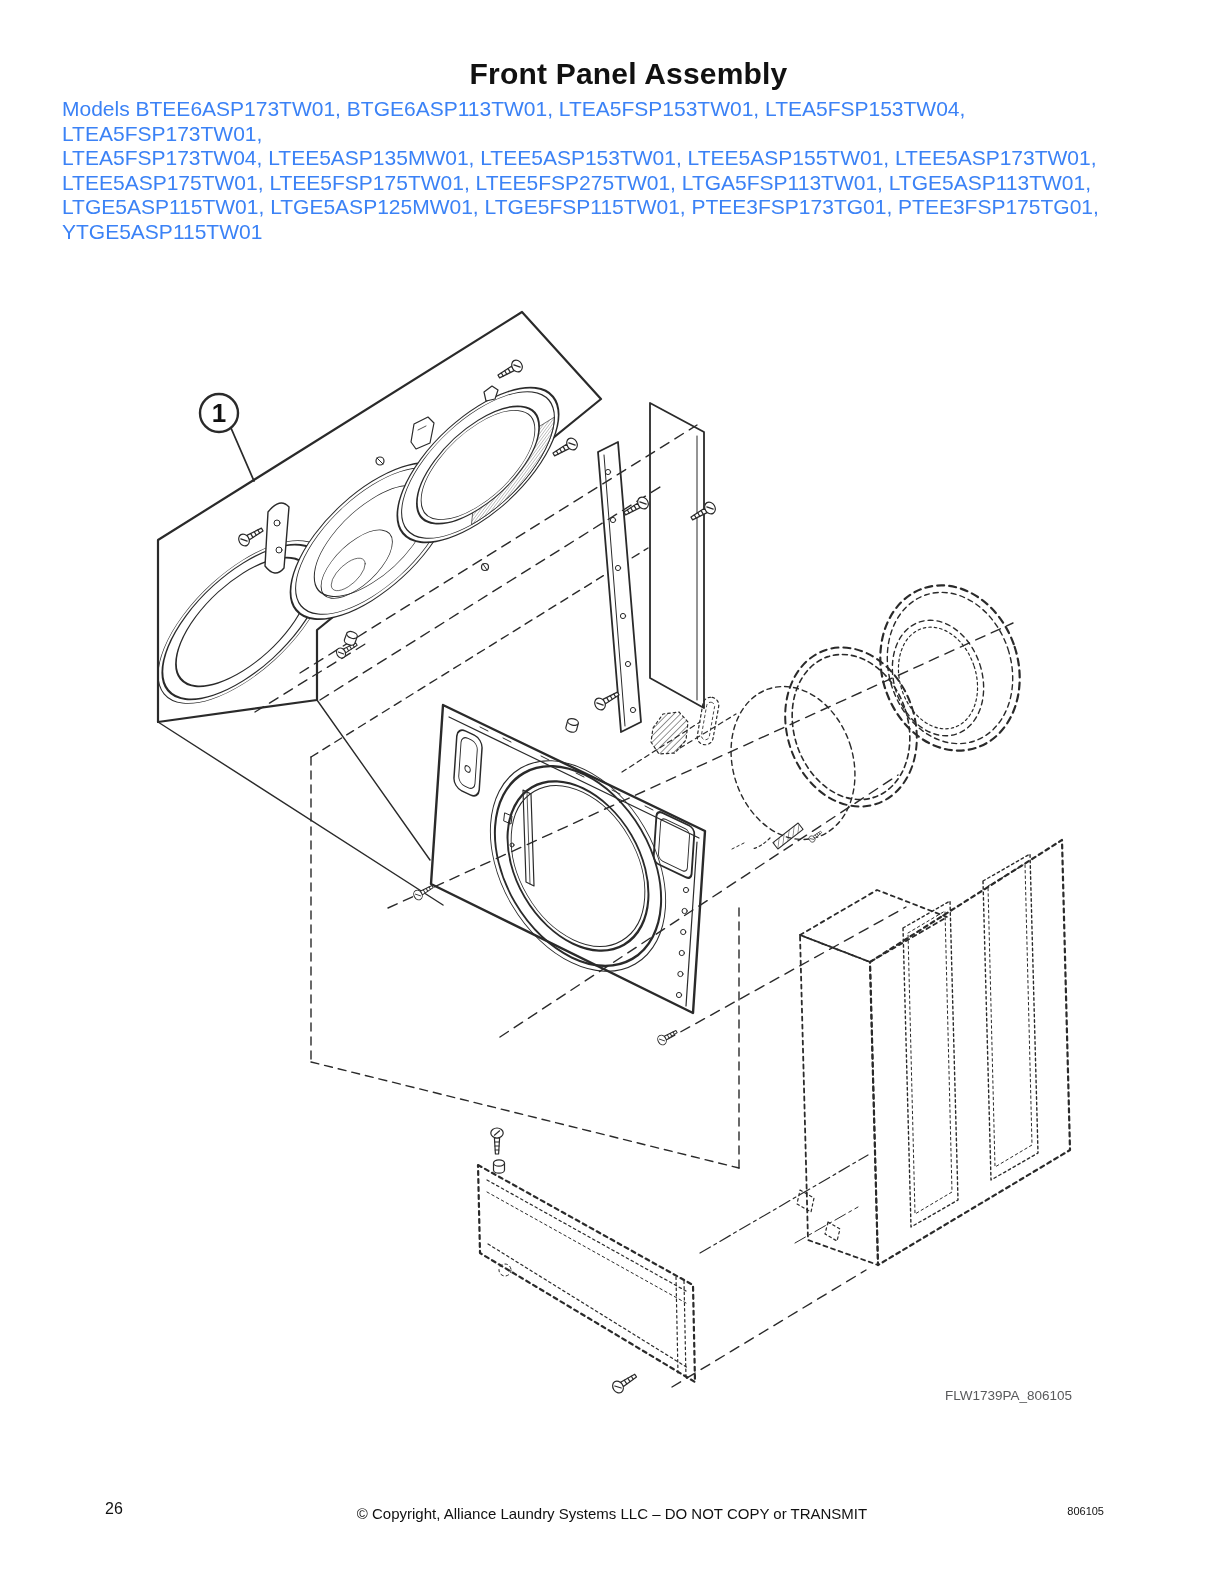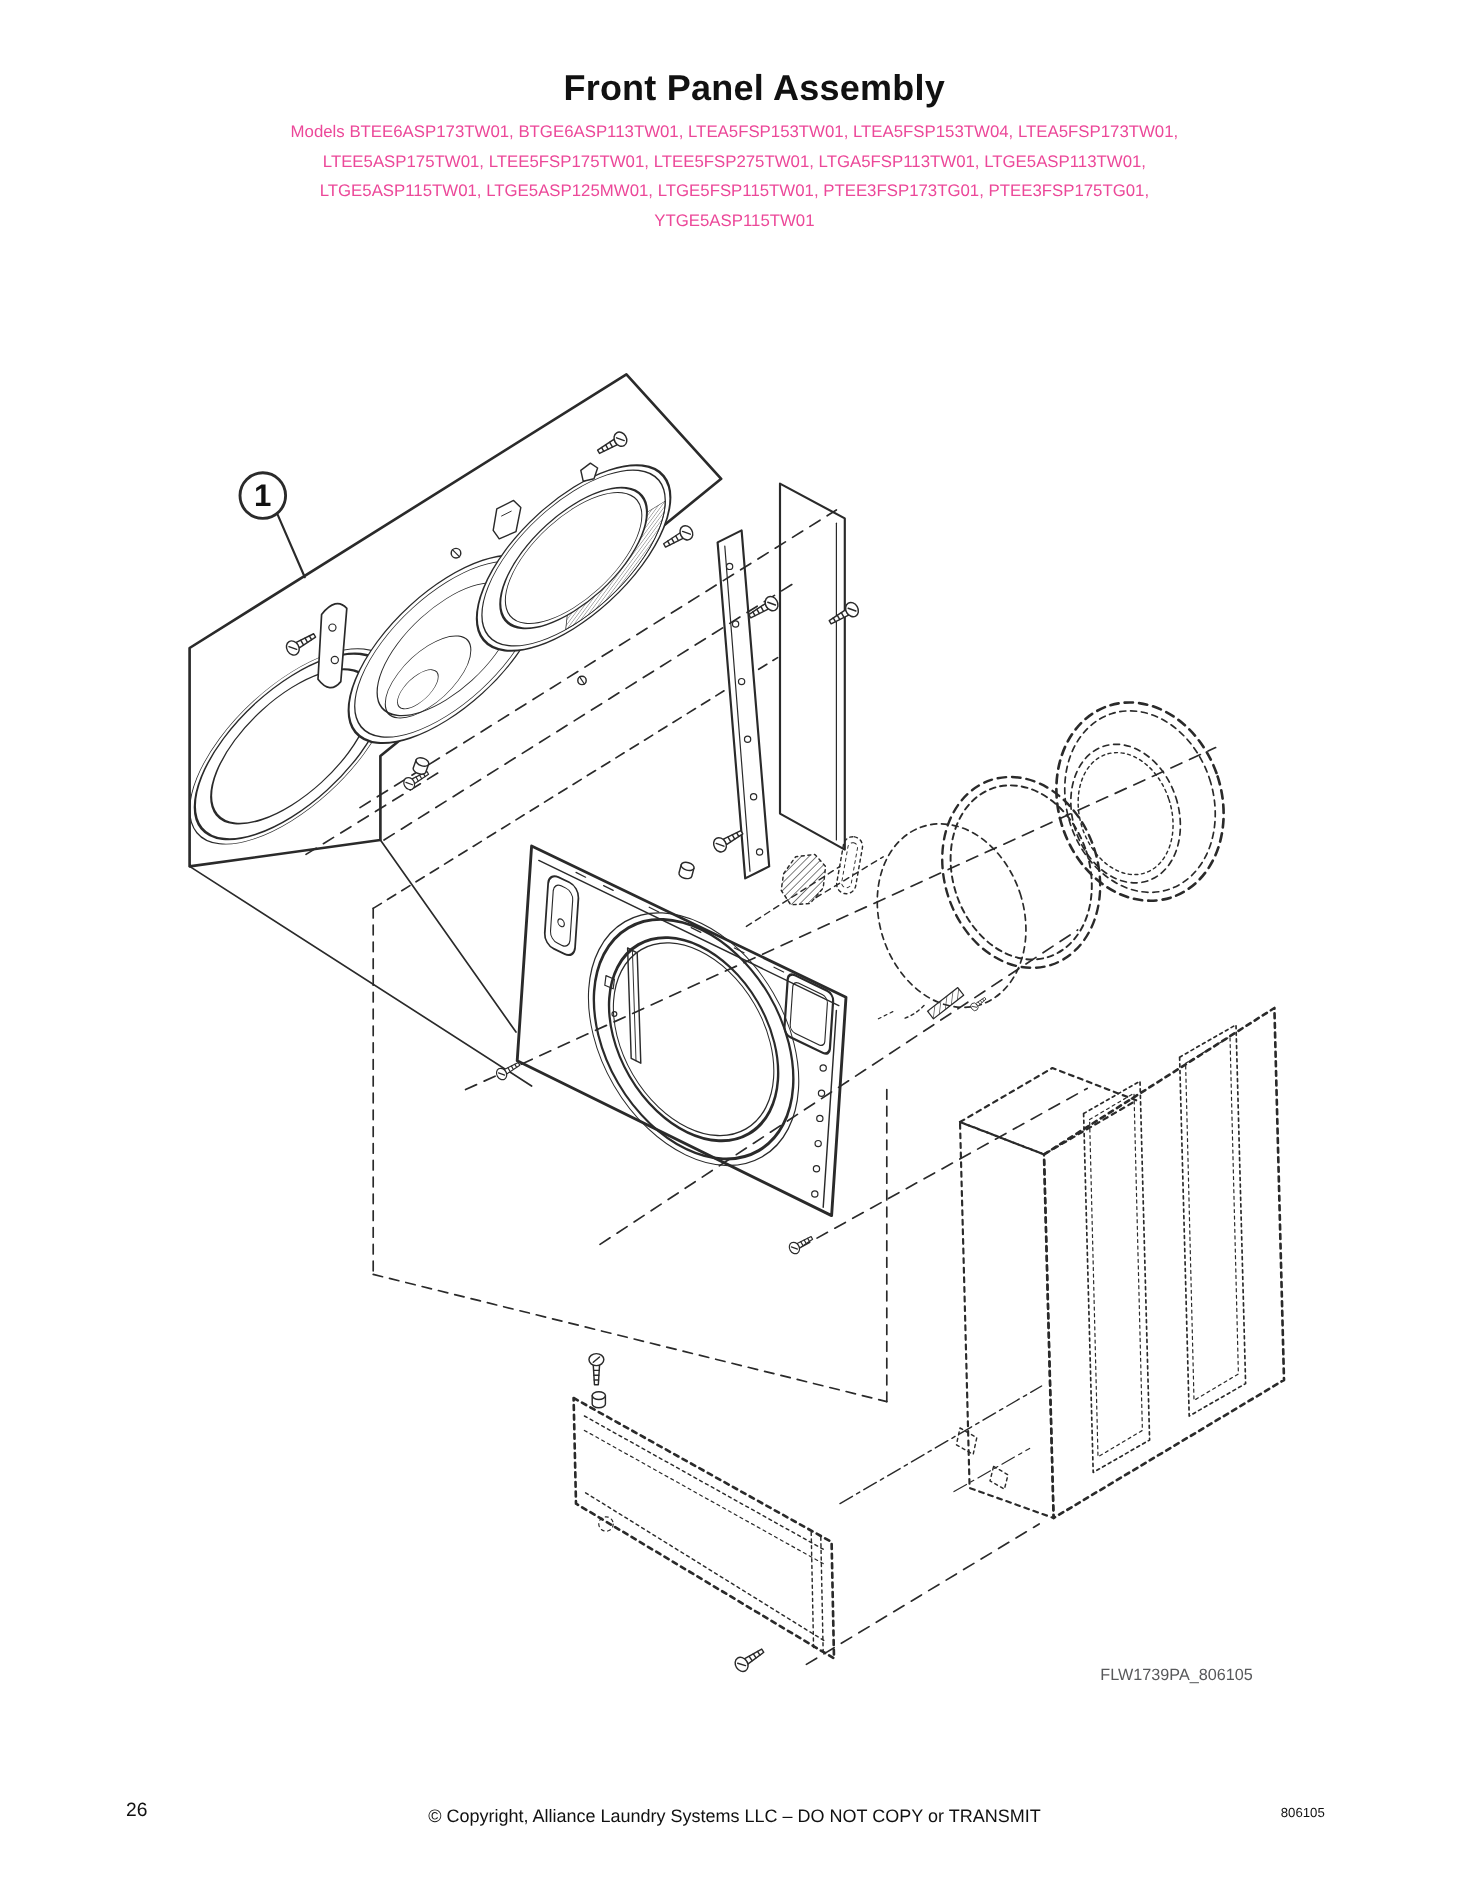--- a/index.html
+++ b/index.html
@@ -6,25 +6,25 @@
   body{
     width:1224px;height:1584px;position:relative;background:#ffffff;
     font-family:"Liberation Sans","DejaVu Sans",sans-serif;color:#1a1a1a;
     overflow:hidden;
   }
   .page-title{
     position:absolute;top:57px;left:0;right:0;text-align:center;
     font-size:30px;font-weight:bold;letter-spacing:.2px;color:#111;margin-left:33px;
   }
   .models-block{
-    position:absolute;top:97px;left:62px;right:62px;text-align:center;
-    font-size:14px;line-height:24.6px;color:#ec4899;
+    position:absolute;top:97px;left:62px;right:62px;
+    font-size:21px;line-height:24.6px;color:#3b82f6;
   }
   .figure-label{
-    position:absolute;top:1388px;right:180px;font-size:13.5px;color:#58595b;
+    position:absolute;top:1388px;right:152px;font-size:13.5px;color:#58595b;
   }
   .footer-page-number{position:absolute;left:105px;top:1500px;font-size:16px;color:#111;}
   .footer-copyright{position:absolute;left:0;right:0;top:1505px;text-align:center;font-size:15px;color:#111;}
   .footer-doc-number{position:absolute;right:120px;top:1505px;font-size:11px;color:#111;}
   svg.diagram{position:absolute;left:0;top:0;}
   svg .ln{stroke:#2a2a2a;fill:none;stroke-linecap:round;stroke-linejoin:round;}
   svg .fw{fill:#ffffff;}
   svg .s24{stroke-width:2.4}.s22{stroke-width:2.2}.s2{stroke-width:2}.s18{stroke-width:1.8}
   svg .s16{stroke-width:1.6}.s14{stroke-width:1.4}.s12{stroke-width:1.2}.s1{stroke-width:1}.s08{stroke-width:.8}
   svg .dA{stroke-dasharray:8 6}
@@ -36,20 +36,21 @@
   svg .axis{stroke-dasharray:10 7;stroke-width:1.4}
   svg text.callout{font-family:"Liberation Sans",sans-serif;font-size:26px;font-weight:bold;fill:#111;stroke:none;}
 </style>
 </head>
 <body>
 
 <div class="page-title">Front Panel Assembly</div>
 
 <div class="models-block">
   <div>Models BTEE6ASP173TW01, BTGE6ASP113TW01, LTEA5FSP153TW01, LTEA5FSP153TW04, LTEA5FSP173TW01,</div>
+  <div>LTEA5FSP173TW04, LTEE5ASP135MW01, LTEE5ASP153TW01, LTEE5ASP155TW01, LTEE5ASP173TW01,</div>
   <div>LTEE5ASP175TW01, LTEE5FSP175TW01, LTEE5FSP275TW01, LTGA5FSP113TW01, LTGE5ASP113TW01,</div>
   <div>LTGE5ASP115TW01, LTGE5ASP125MW01, LTGE5FSP115TW01, PTEE3FSP173TG01, PTEE3FSP175TG01,</div>
   <div>YTGE5ASP115TW01</div>
 </div>
 
 <svg class="diagram" width="1224" height="1460" viewBox="0 0 1224 1460">
   <defs>
     <pattern id="hatch" width="4.5" height="4.5" patternUnits="userSpaceOnUse" patternTransform="rotate(45)">
       <line x1="0" y1="0" x2="0" y2="4.5" stroke="#2a2a2a" stroke-width="1"></line>
     </pattern>

